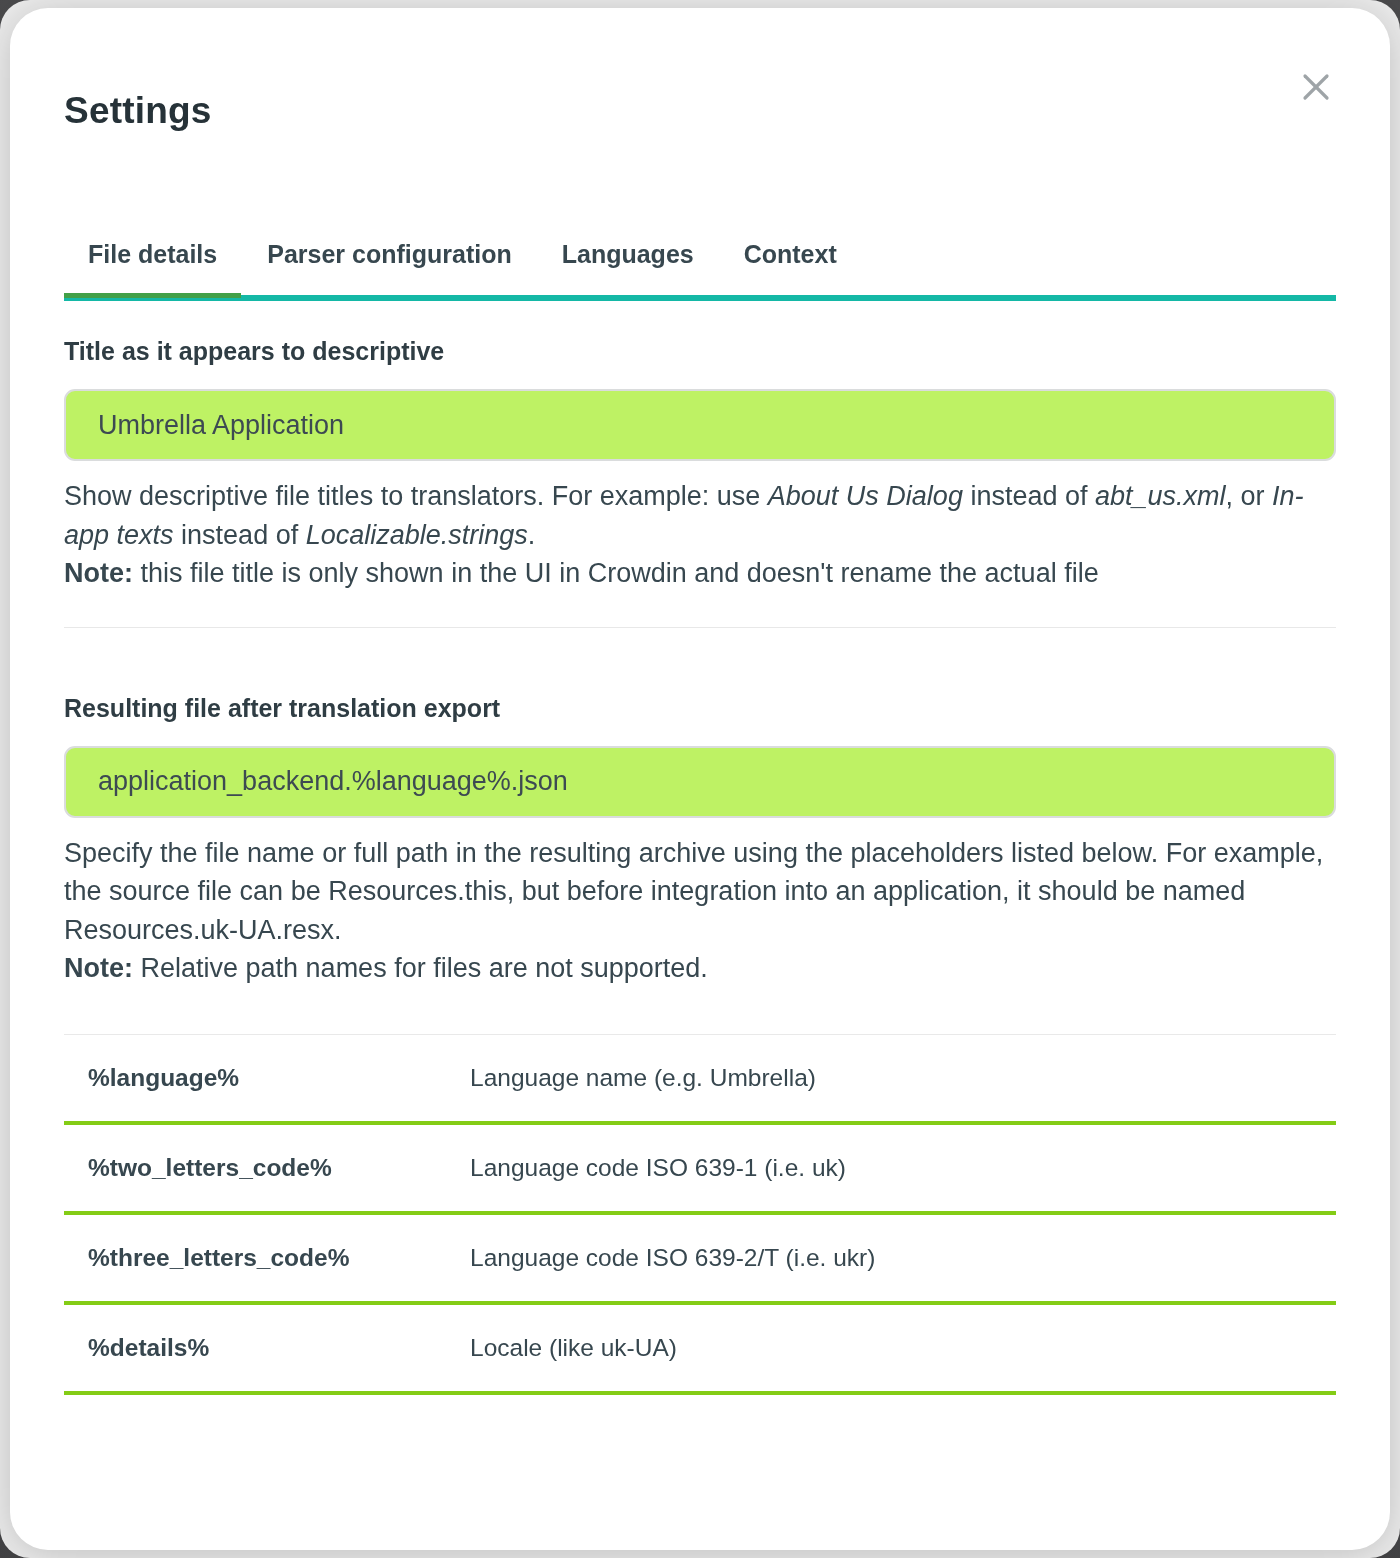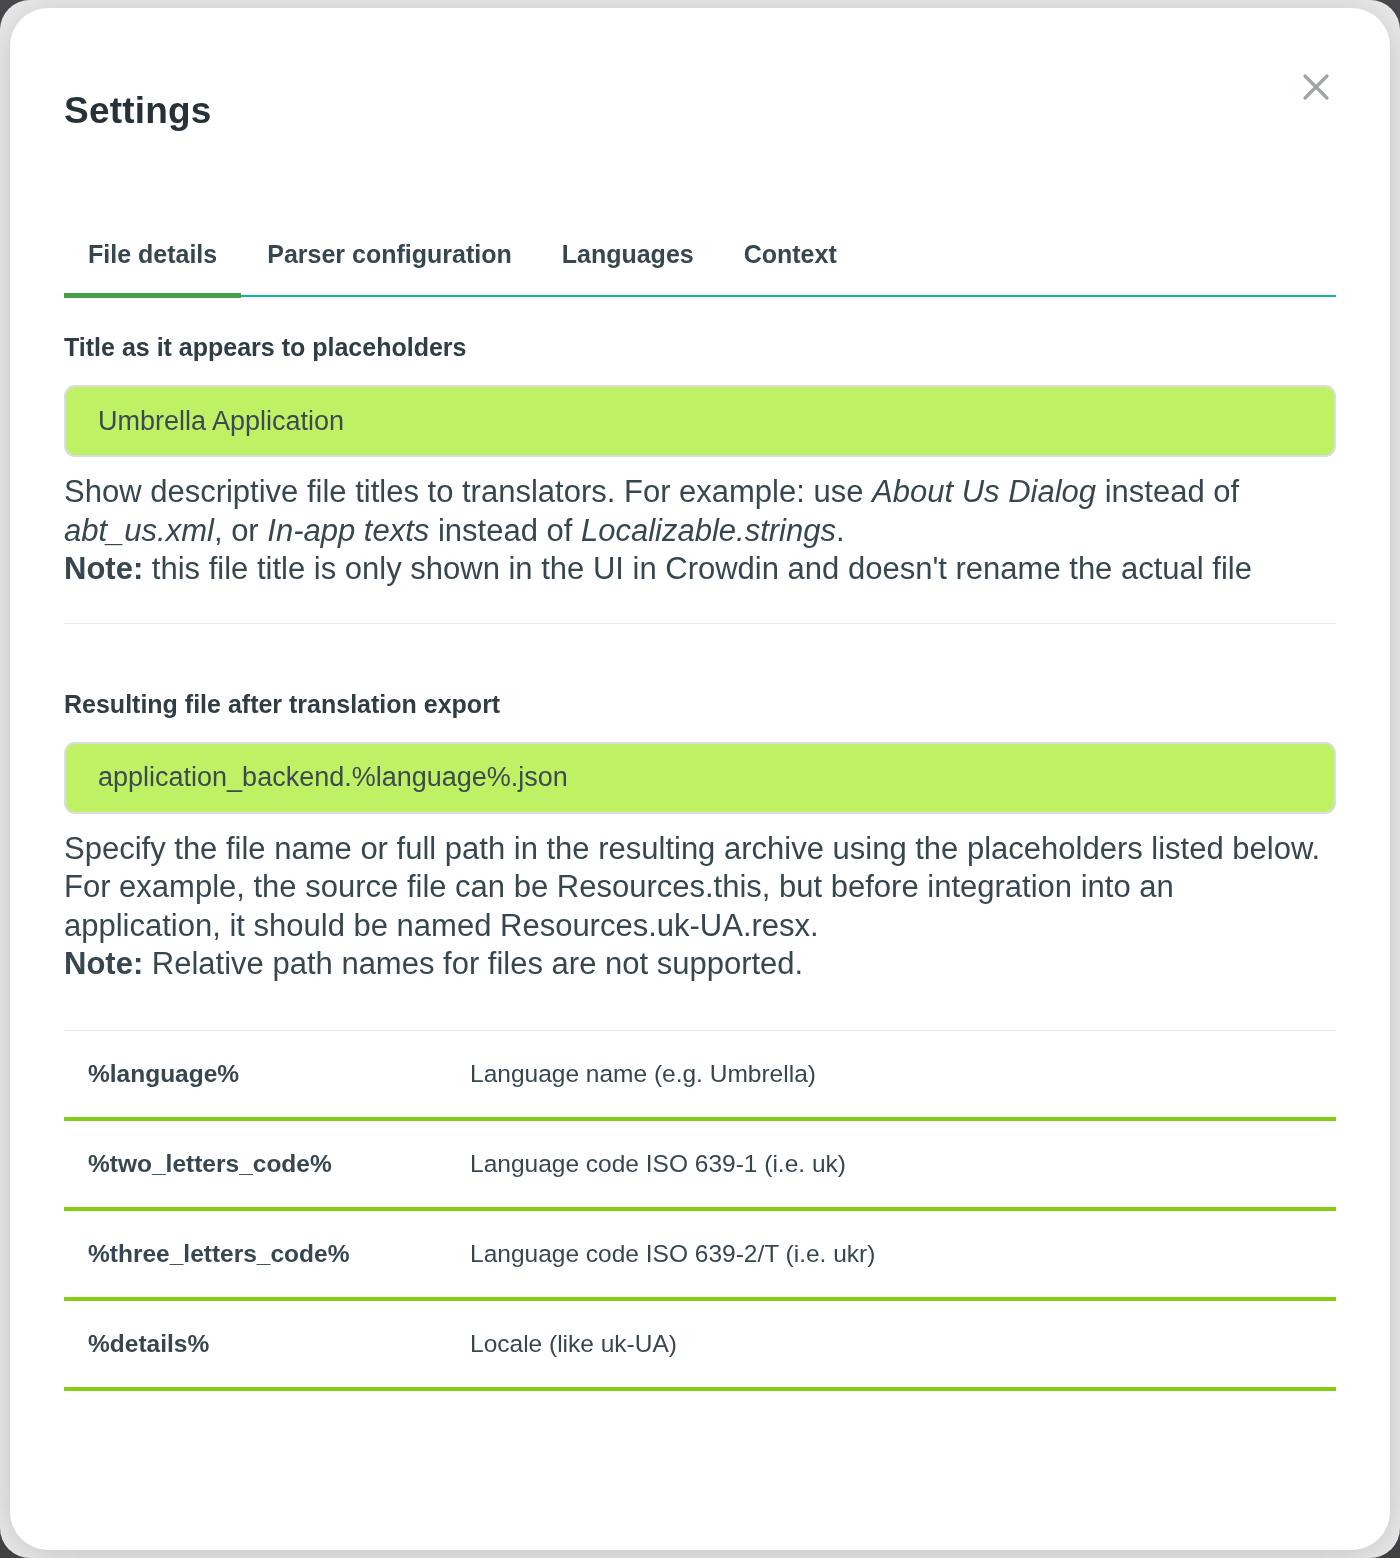--- a/index.html
+++ b/index.html
@@ -32,21 +32,21 @@
   .close-btn {
     position:absolute; top:60px; right:0px;
     width:40px; height:40px;
     background:none; border:none; cursor:pointer;
     display:flex; align-items:center; justify-content:center;
   }
   
   .tab-row {
     margin-top:104px;
     display:flex; gap:2px;
-    border-bottom:2px solid #14b8a6;
+    border-bottom:6px solid #14b8a6;
   }
   .tab {
     font-size:25px; line-height:30px; font-weight:600;
     color:#37474f;
     padding:0 24px 26px 24px;
     position:relative;
     cursor:pointer;
     white-space:nowrap;
   }
   .tab.active::after {
@@ -69,21 +69,21 @@
     border:2px solid #dadcdd;
     border-radius:11px;
     padding:0 32px;
     font-family:"Liberation Sans","DejaVu Sans",sans-serif;
     font-size:27px; color:#3d4a52;
     background:#bef264;
     outline:none;
   }
   .help-text {
     margin-top:16px;
-    font-size:31px; line-height:38.5px;
+    font-size:27px; line-height:38.5px;
     color:#37474f;
   }
   .help-text .seg-i { font-style:italic; }
   .help-text .seg-b { font-weight:700; }
   .divider {
     border:none; border-top:1px solid #e8e8e8;
     margin-top:34px;
   }
   
   .ph-table {
@@ -141,21 +141,21 @@
     </button>
   </div>
 
   <div class="tab-row">
       <div class="tab active"><span>File details</span></div>
       <div class="tab"><span>Parser configuration</span></div>
       <div class="tab"><span>Languages</span></div>
       <div class="tab"><span>Context</span></div>
     </div>
 
-  <h2 class="section-heading">Title as it appears to placeholders</h2>
+  <h2 class="section-heading">Title as it appears to descriptive</h2>
   <input class="text-input" type="text" value="Umbrella Application" style="">
   <p class="help-text"><span class="seg-n">Show descriptive file titles to translators. For example: use </span><span class="seg-i">About Us Dialog</span><span class="seg-n"> instead of </span><span class="seg-i">abt_us.xml</span><span class="seg-n">, or </span><span class="seg-i">In-app texts</span><span class="seg-n"> instead of </span><span class="seg-i">Localizable.strings</span><span class="seg-n">.</span><br><span class="seg-b">Note:</span><span class="seg-n"> this file title is only shown in the UI in Crowdin and doesn't rename the actual file</span></p>
 
   <hr class="divider">
 
   <h2 class="section-heading second">Resulting file after translation export</h2>
   <input class="text-input" type="text" value="application_backend.%language%.json" style="">
   <p class="help-text"><span class="seg-n">Specify the file name or full path in the resulting archive using the placeholders listed below. For example, the source file can be Resources.this, but before integration into an application, it should be named Resources.uk-UA.resx.</span><br><span class="seg-b">Note:</span><span class="seg-n"> Relative path names for files are not supported.</span></p>
 
   <div class="ph-table">

